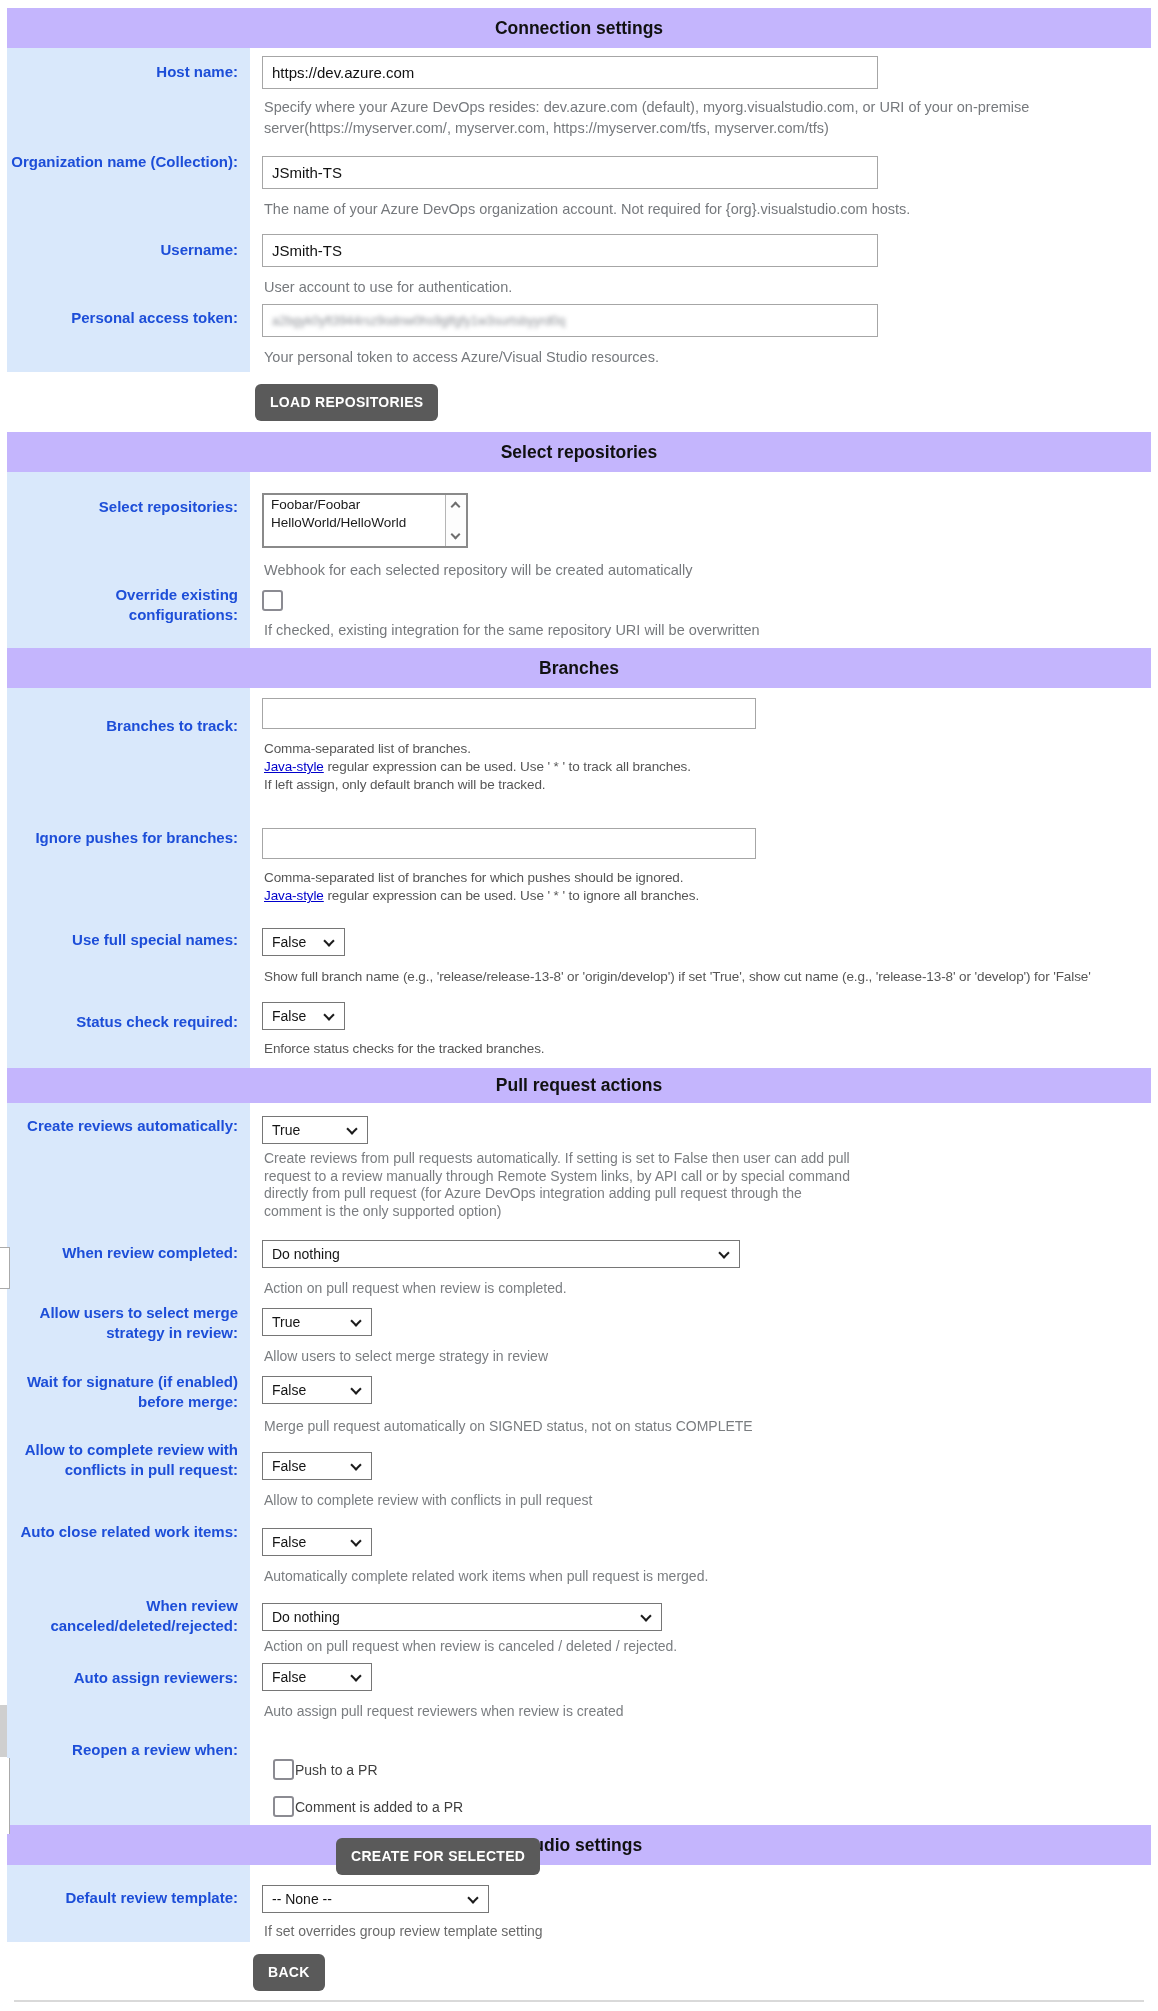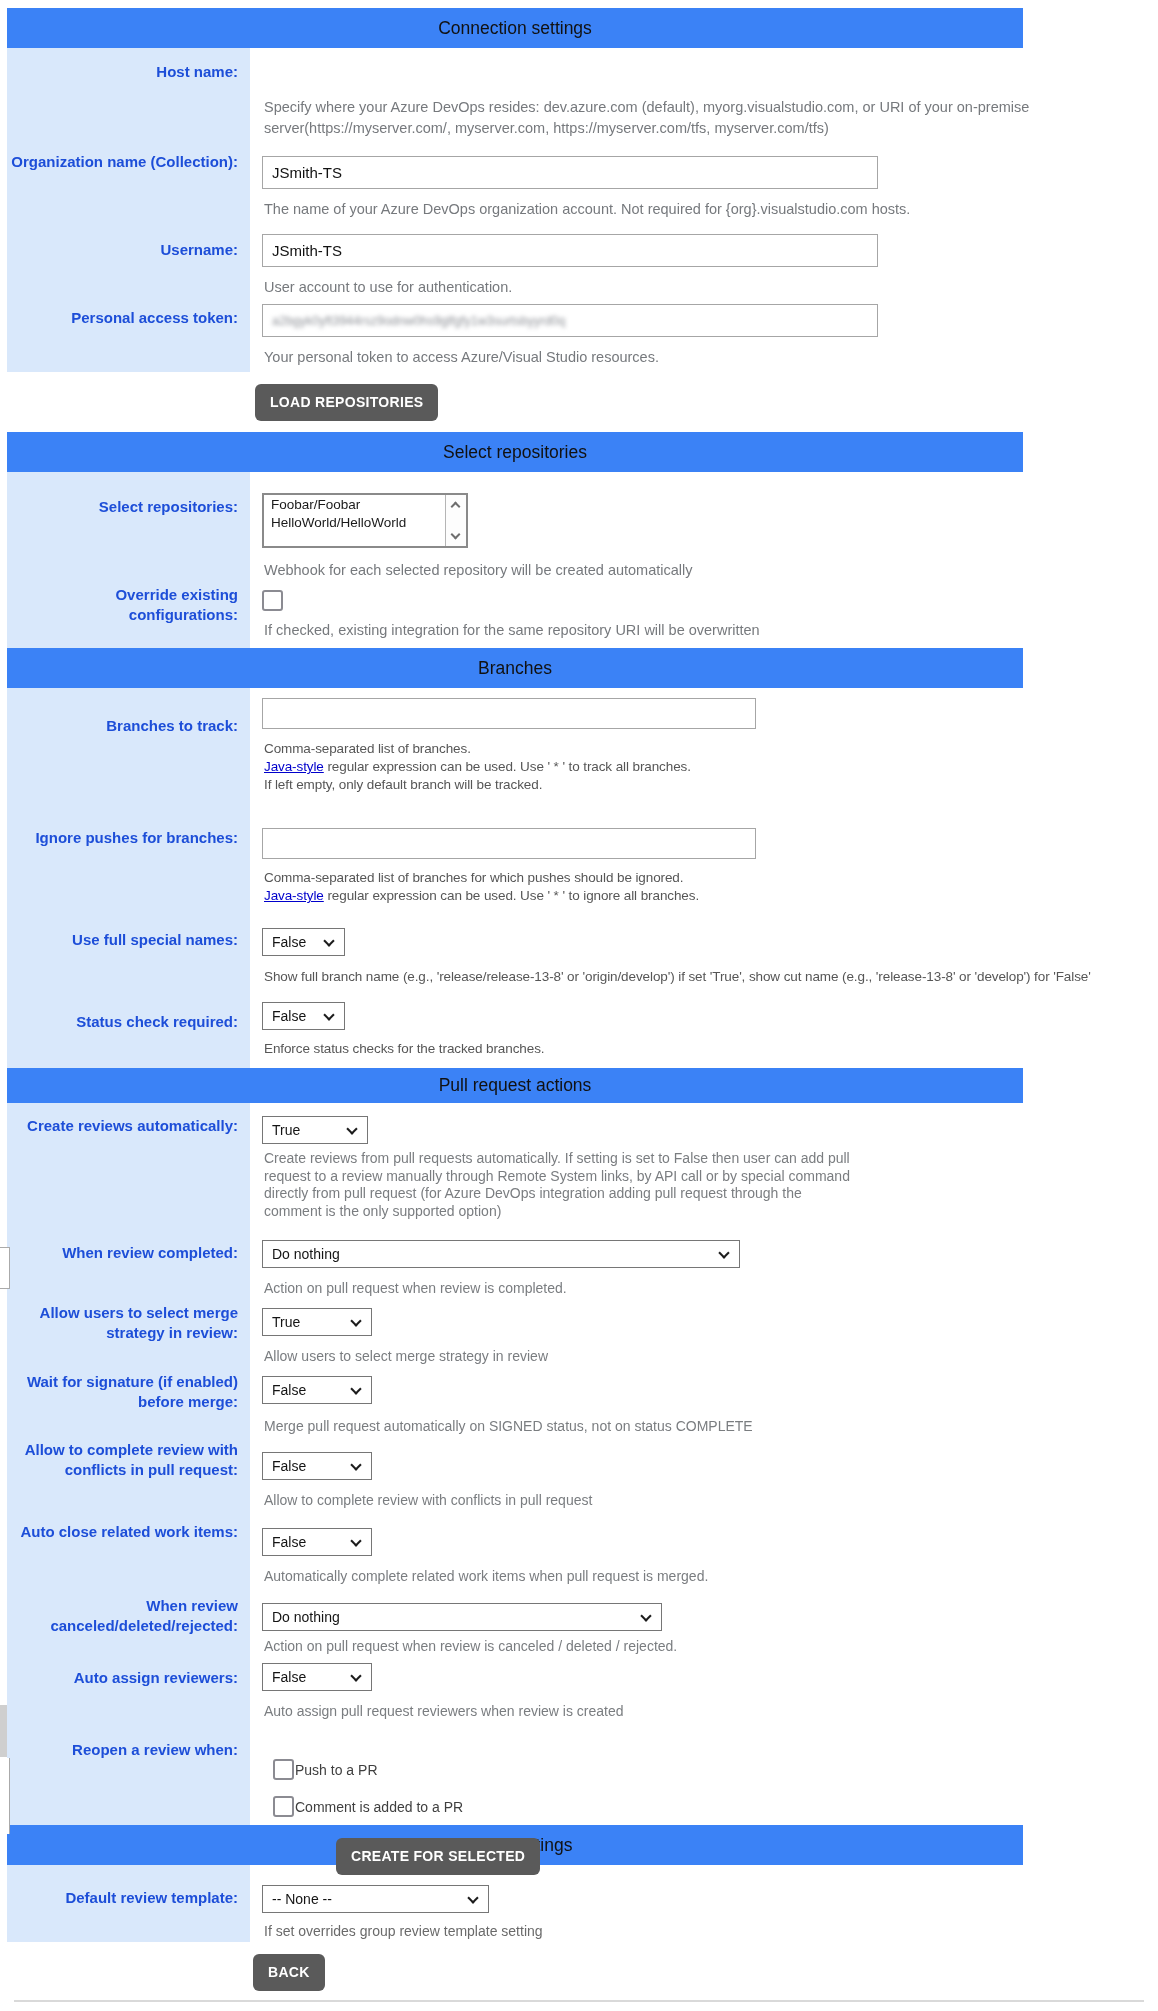--- a/index.html
+++ b/index.html
@@ -1,22 +1,22 @@
 <!DOCTYPE html>
 <html><head>
 <meta charset="utf-8">
 <style>
   * { box-sizing: border-box; margin: 0; padding: 0; }
   body { font-family: "Liberation Sans", sans-serif; background: #fff; }
   .page { position: relative; width: 1158px; height: 2011px; background: #fff; overflow: hidden; }
 
   .label-panel { position: absolute; left: 7px; width: 243px; background: #d9e8fb; }
 
-  .section-bar { position: absolute; left: 7px; width: 1016px; background: #3b82f6;
-    text-align: center; font-weight: normal; font-size: 17.5px; color: #111; }
+  .section-bar { position: absolute; left: 7px; width: 1144px; background: #c4b5fd;
+    text-align: center; font-weight: bold; font-size: 17.5px; color: #111; }
 
   .row-label { position: absolute; left: 10px; width: 228px; text-align: right;
     font-weight: bold; font-size: 15px; line-height: 20px; color: #1d4ed8; }
 
   .txt-input { position: absolute; left: 262px; height: 33px; border: 1px solid #a6a6a6;
     background: #fff; font-family: "Liberation Sans", sans-serif; font-size: 15px;
     color: #111; padding: 0 9px; outline: none; }
 
   .input-box { position: absolute; left: 262px; height: 33px; border: 1px solid #a6a6a6;
     background: #fff; overflow: hidden; }
@@ -69,20 +69,21 @@
   <div class="label-panel" style="top:1103px;height:722px"></div>
   <div class="label-panel" style="top:1865px;height:77px"></div>
 
   <div class="section-bar" style="top:8px;height:40px;line-height:40px">Connection settings</div>
   <div class="section-bar" style="top:432px;height:40px;line-height:40px">Select repositories</div>
   <div class="section-bar" style="top:1068px;height:35px;line-height:35px">Pull request actions</div>
   <div class="section-bar" style="top:648px;height:40px;line-height:40px">Branches</div>
   <div class="section-bar" style="top:1825px;height:40px;line-height:40px">Studio settings</div>
 
   <div class="row-label" style="top:62px">Host name:</div>
+  <input class="txt-input" style="top: 56px; width: 616px;" value="https://dev.azure.com">
   <div class="help" style="top:97px;width:866px">Specify where your Azure DevOps resides: dev.azure.com (default), myorg.visualstudio.com, or URI of your on-premise server(https://myserver.com/, myserver.com, https://myserver.com/tfs, myserver.com/tfs)</div>
 
   <div class="row-label" style="top:152px">Organization name (Collection):</div>
   <input class="txt-input" style="top: 156px; width: 616px;" value="JSmith-TS">
   <div class="help" style="top:199px;width:900px">The name of your Azure DevOps organization account. Not required for {org}.visualstudio.com hosts.</div>
 
   <div class="row-label" style="top:240px">Username:</div>
   <input class="txt-input" style="top: 234px; width: 616px;" value="JSmith-TS">
   <div class="help" style="top:277px;width:900px">User account to use for authentication.</div>
 
@@ -106,21 +107,21 @@
   <div class="help" style="top:560px;width:900px">Webhook for each selected repository will be created automatically</div>
 
   <div class="row-label" style="top:585px">Override existing configurations:</div>
   <div class="cbx" style="top:590px;left:262px"></div>
   <div class="help" style="top:620px;width:900px">If checked, existing integration for the same repository URI will be overwritten</div>
 
   <div class="row-label" style="top:716px">Branches to track:</div>
   <input class="txt-input" style="top: 698px; width: 494px; height: 31px;" value="">
   <div class="help-branch" style="top:740px">Comma-separated list of branches.</div>
   <div class="help-branch" style="top:758px"><a href="#" class="jlink">Java-style</a><span> regular expression can be used. Use ' * ' to track all branches.</span></div>
-  <div class="help-branch" style="top:776px">If left empty, only default branch will be tracked.</div>
+  <div class="help-branch" style="top:776px">If left assign, only default branch will be tracked.</div>
 
   <div class="row-label" style="top:828px">Ignore pushes for branches:</div>
   <input class="txt-input" style="top: 828px; width: 494px; height: 31px;" value="">
   <div class="help-branch" style="top:869px">Comma-separated list of branches for which pushes should be ignored.</div>
   <div class="help-branch" style="top:887px"><a href="#" class="jlink">Java-style</a><span> regular expression can be used. Use ' * ' to ignore all branches.</span></div>
 
   <div class="row-label" style="top:930px">Use full special names:</div>
   <div class="sel" style="top:928px;width:83px"><span>False</span><span class="chev"></span></div>
   <div class="help-branch" style="top:968px">Show full branch name (e.g., 'release/release-13-8' or 'origin/develop') if set 'True', show cut name (e.g., 'release-13-8' or 'develop') for 'False'</div>
 

